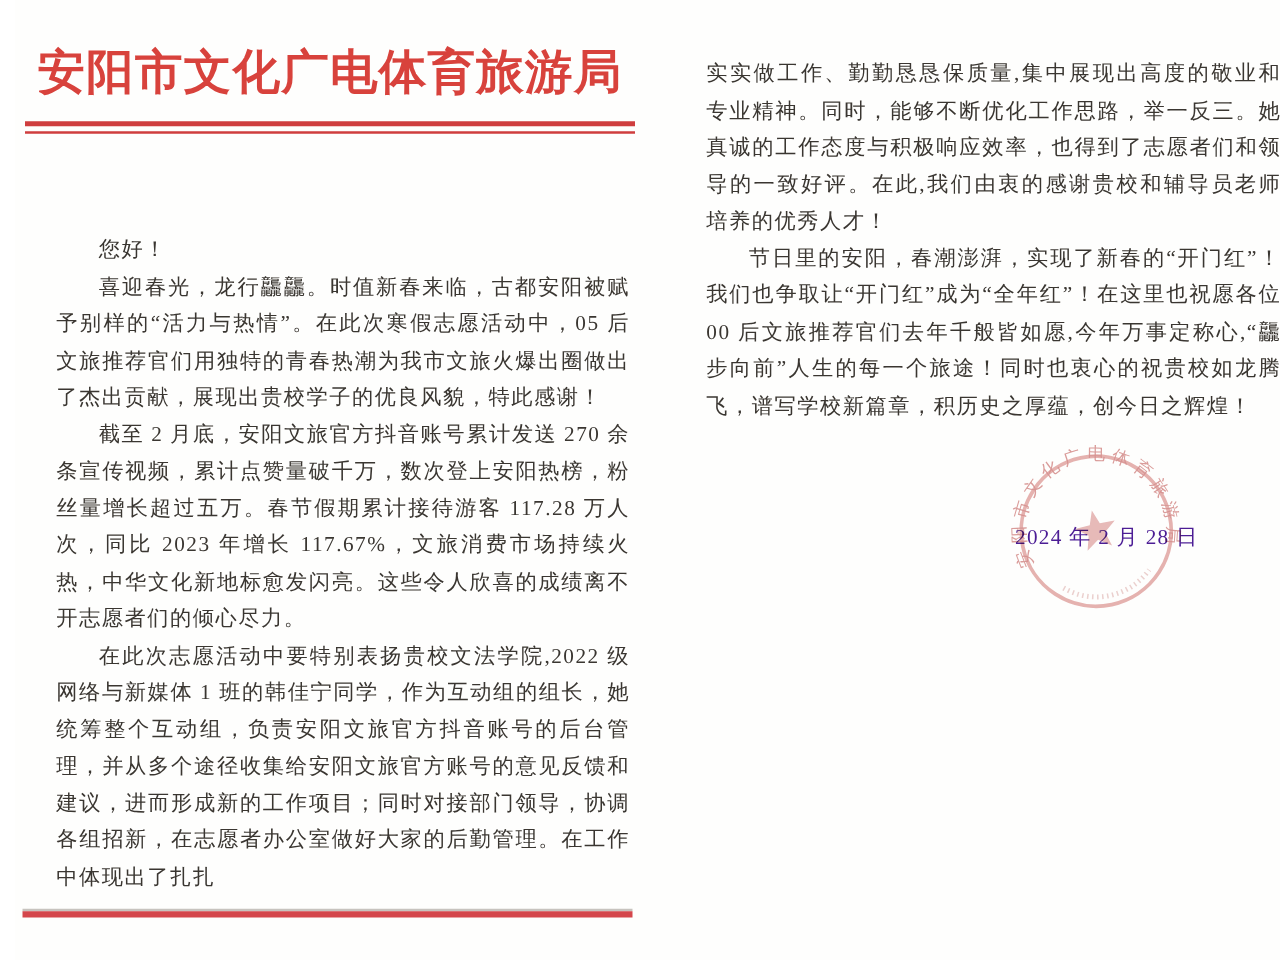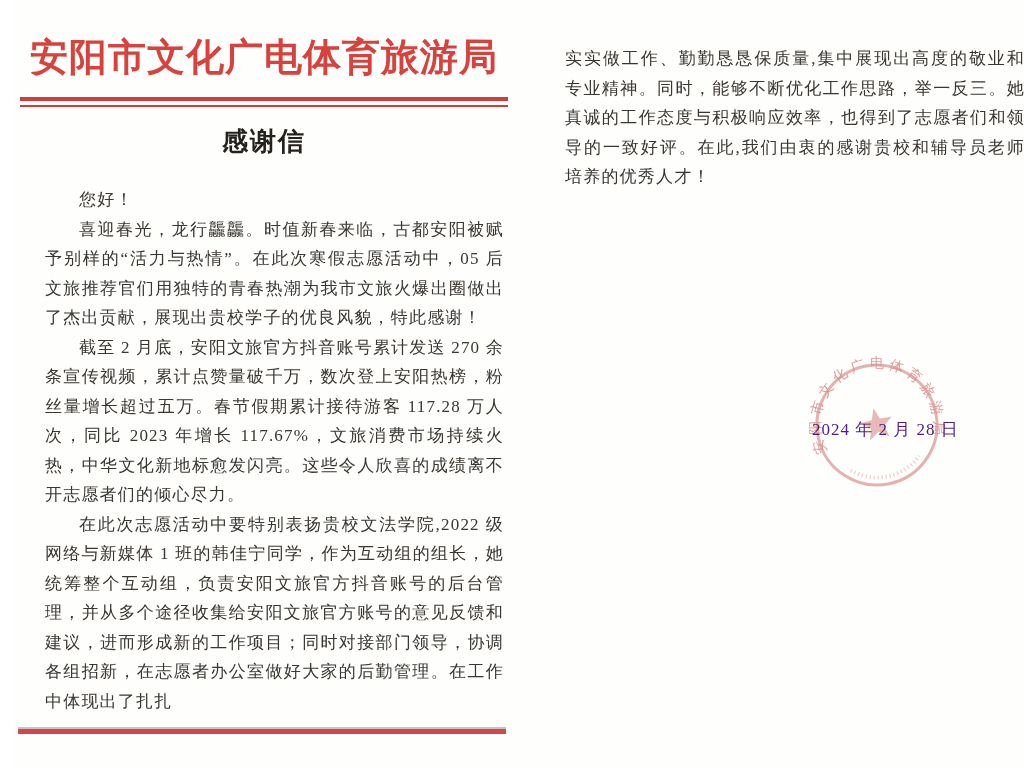--- a/index.html
+++ b/index.html
@@ -65,37 +65,37 @@
 
 <div class="canvas">
 
   <div class="page-left">
 
     <div class="letterhead">安阳市文化广电体育旅游局</div>
 
     <div class="rule-thick"></div>
     <div class="rule-thin"></div>
 
-    <div class="letter-title">感谢信</div>
 
     <div class="body-left">
       <p class="indent">您好！</p>
       <p class="indent">喜迎春光，龙行龘龘。时值新春来临，古都安阳被赋予别样的“活力与热情”。在此次寒假志愿活动中，05 后文旅推荐官们用独特的青春热潮为我市文旅火爆出圈做出了杰出贡献，展现出贵校学子的优良风貌，特此感谢！</p>
       <p class="indent">截至 2 月底，安阳文旅官方抖音账号累计发送 270 余条宣传视频，累计点赞量破千万，数次登上安阳热榜，粉丝量增长超过五万。春节假期累计接待游客 117.28 万人次，同比 2023 年增长 117.67%，文旅消费市场持续火热，中华文化新地标愈发闪亮。这些令人欣喜的成绩离不开志愿者们的倾心尽力。</p>
       <p class="indent">在此次志愿活动中要特别表扬贵校文法学院,2022 级网络与新媒体 1 班的韩佳宁同学，作为互动组的组长，她统筹整个互动组，负责安阳文旅官方抖音账号的后台管理，并从多个途径收集给安阳文旅官方账号的意见反馈和建议，进而形成新的工作项目；同时对接部门领导，协调各组招新，在志愿者办公室做好大家的后勤管理。在工作中体现出了扎扎</p>
     </div>
 
     <div class="bottom-rule-gray"></div>
     <div class="bottom-rule-red"></div>
   </div>
 
   <div class="page-right">
 
     <div class="body-right">
       <p>实实做工作、勤勤恳恳保质量,集中展现出高度的敬业和专业精神。同时，能够不断优化工作思路，举一反三。她真诚的工作态度与积极响应效率，也得到了志愿者们和领导的一致好评。在此,我们由衷的感谢贵校和辅导员老师培养的优秀人才！</p>
+      <p class="indent">节日里的安阳，春潮澎湃，实现了新春的“开门红”！我们也争取让“开门红”成为“全年红”！在这里也祝愿各位 00 后文旅推荐官们去年千般皆如愿,今年万事定称心,“龘步向前”人生的每一个旅途！同时也衷心的祝贵校如龙腾飞，谱写学校新篇章，积历史之厚蕴，创今日之辉煌！</p>
     </div>
 
     <div class="date-line">2024 年 2 月 28 日</div>
 
     <svg class="seal" viewBox="0 0 150 150">
       <g transform="rotate(-12 75 75)">
         <circle cx="75" cy="75" r="60" fill="none" stroke="#d98e8c" stroke-width="3" opacity="0.8"></circle>
         <path id="sealArc" d="M 24,100 A 57,57 0 1 1 126,100" fill="none"></path>
         <text font-size="14" fill="#d07f7d" opacity="0.9" letter-spacing="1">
           <textPath href="#sealArc" startOffset="10" textLength="218">安阳市文化广电体育旅游局</textPath>

